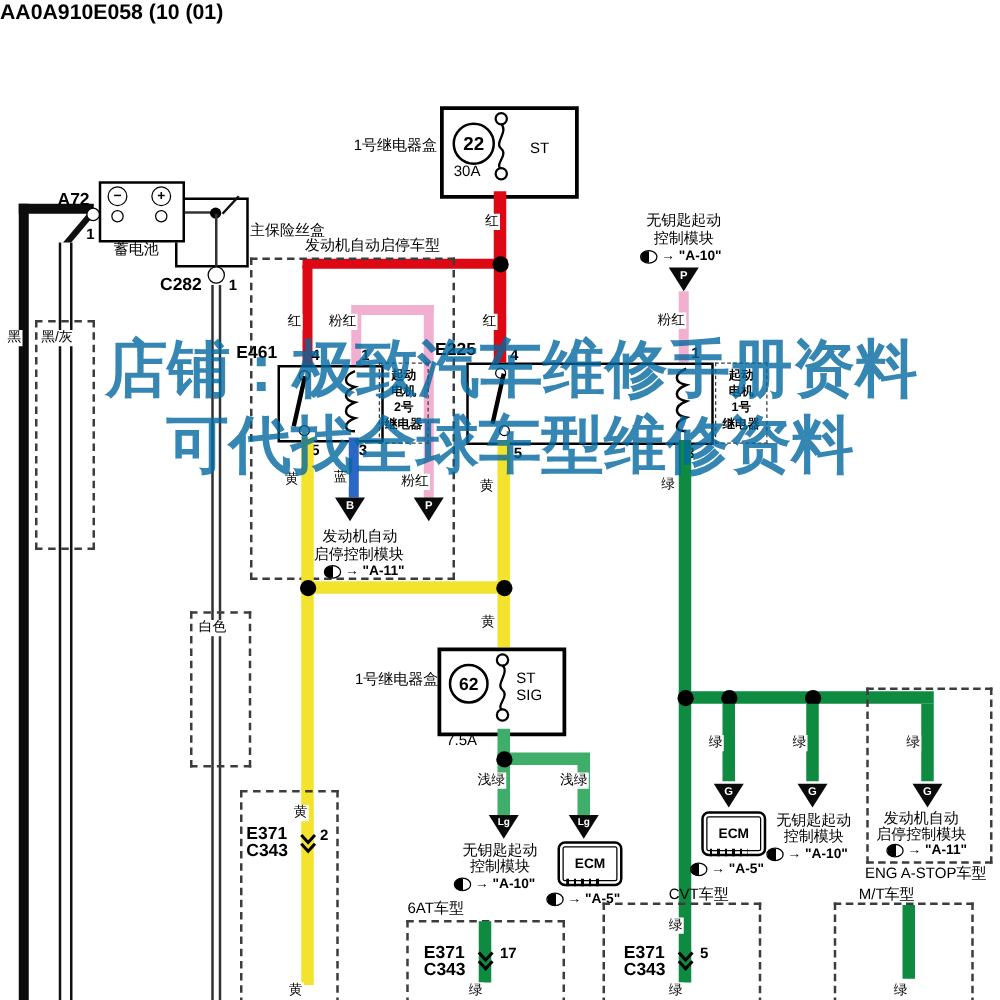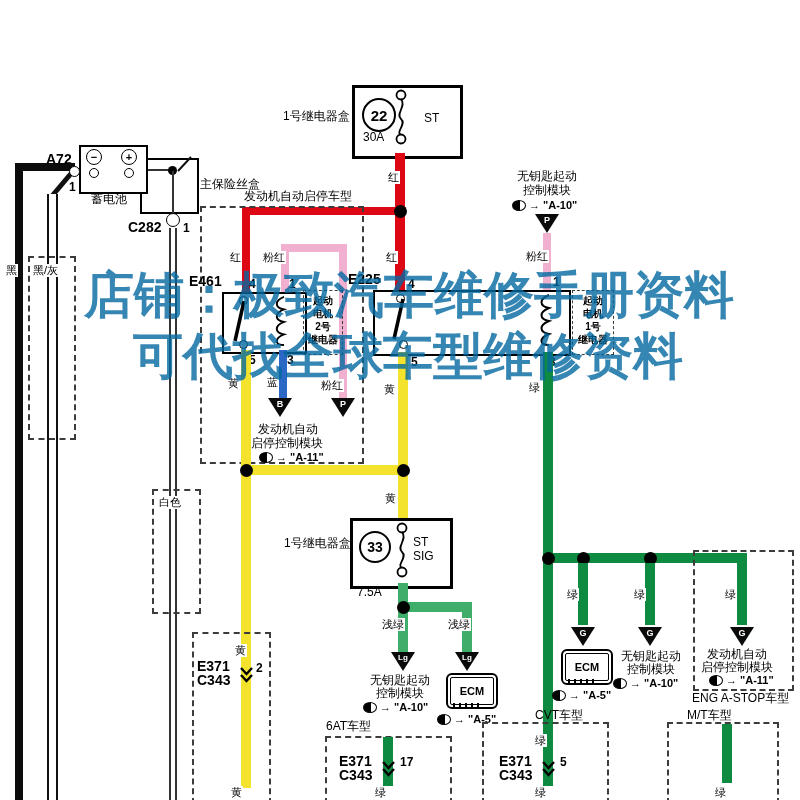--- a/index.html
+++ b/index.html
@@ -45,20 +45,21 @@
   .wm{position:absolute;font-size:50px;font-weight:bold;color:#0369a1;opacity:.8;
       white-space:nowrap;letter-spacing:0;z-index:50}
   .t12{font-size:12px}
   svg{position:absolute;overflow:visible}
 </style>
 </head>
 <body>
 
 <div id="canvas">
 
+  <div class="cid" style="left:0;top:1;font-size:17px">AA0A910E058 (10 (01)</div>
 
   <div class="wire c-black" style="left:15px;top:163px;width:60px;height:8px"></div>
   <div class="wire c-black" style="left:15px;top:163px;width:8px;height:637px"></div>
   <svg style="left:46px;top:164px" width="32" height="36">
     <line x1="28" y1="6" x2="6" y2="32" stroke="#111" stroke-width="5"></line>
   </svg>
   <div class="dbl" style="left:47px;top:194px;width:7px;height:606px"></div>
   <div class="lbl bg" style="left:5px;top:264px">黑</div>
   <div class="lbl bg" style="left:32px;top:264px">黑/灰</div>
   <div class="dash" style="left:28px;top:256px;width:44px;height:180px"></div>
@@ -201,21 +202,21 @@
   <div class="dot" style="left:240px;top:464px"></div>
   <div class="dot" style="left:397px;top:464px"></div>
   <div class="lbl bg" style="left:227px;top:377px">黄</div>
   <div class="lbl bg" style="left:383px;top:383px">黄</div>
   <div class="lbl bg" style="left:384px;top:492px">黄</div>
   <div class="lbl bg" style="left:234px;top:644px">黄</div>
   <div class="lbl bg" style="left:230px;top:786px">黄</div>
 
   <div class="box" style="left:350px;top:518px;width:97px;height:65px"></div>
   <div class="lbl t12" style="left:284px;top:537px">1号继电器盒</div>
-  <div class="circ" style="left:359px;top:531px;width:28px;height:28px;font-size:14px">33</div>
+  <div class="circ" style="left:359px;top:531px;width:28px;height:28px;font-size:14px">62</div>
   <div class="lbl t12 b" style="left:357px;top:586px">7.5A</div>
   <svg style="left:395px;top:521px" width="14" height="58" viewBox="0 0 14 58">
     <circle cx="7" cy="7" r="4.5" fill="#fff" stroke="#000" stroke-width="1.8"></circle>
     <path d="M7 11 C 13 18 1 26 7 31 C 13 36 1 44 7 47" fill="none" stroke="#000" stroke-width="1.8"></path>
     <circle cx="7" cy="51" r="4.5" fill="#fff" stroke="#000" stroke-width="1.8"></circle>
   </svg>
   <div class="lbl t12 b" style="left:413px;top:536px">ST</div>
   <div class="lbl t12 b" style="left:413px;top:550px">SIG</div>
 
   <div class="wire c-lgreen" style="left:398px;top:583px;width:10px;height:29px"></div>

